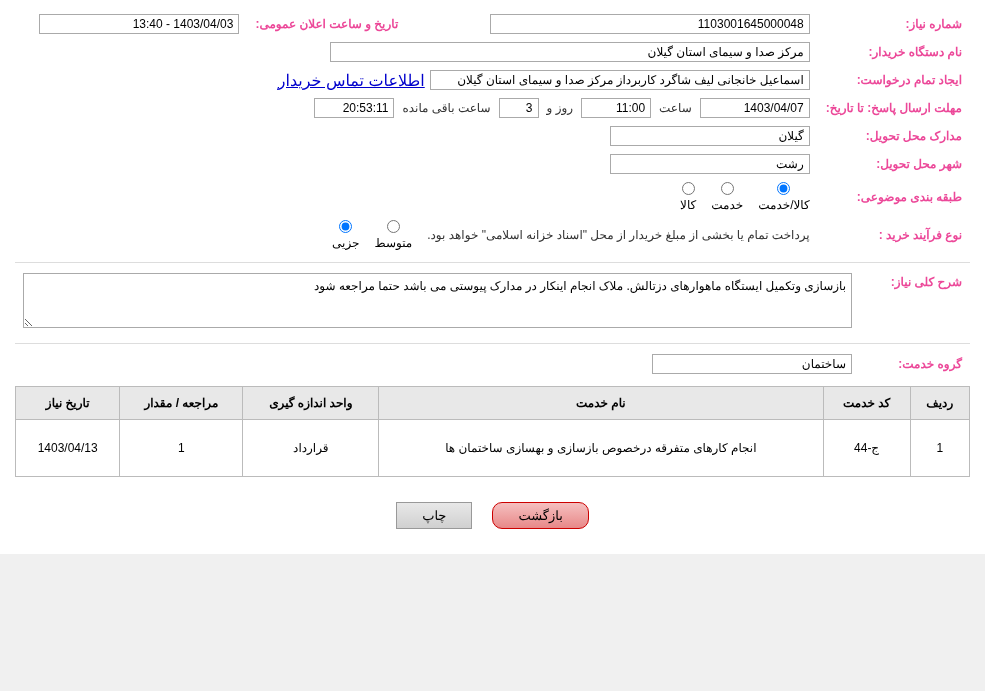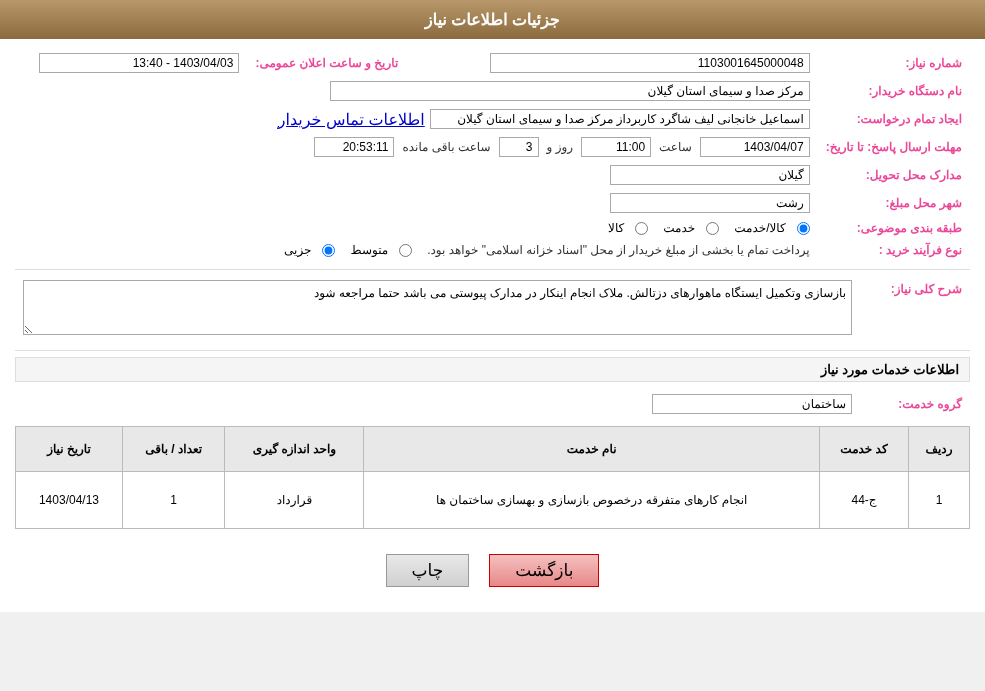--- a/index.html
+++ b/index.html
@@ -82,21 +82,22 @@
     }
     .radio-group {
       display: flex;
       gap: 15px;
       flex-direction: row;
       align-items: center;
     }
     .radio-label {
       display: flex;
       align-items: center;
-      gap: 11px;
+      gap: 3px;
+      flex-direction: column;
     }
     .note-text {
       font-size: 12px;
       color: #333;
     }
     .description-box {
       width: 100%;
       border: 1px solid #aaa;
       min-height: 55px;
       padding: 5px;
@@ -107,21 +108,21 @@
       background: #fff;
     }
     .services-table {
       width: 100%;
       border-collapse: collapse;
       margin-bottom: 10px;
     }
     .services-table th {
       background: #e8e8e8;
       border: 1px solid #bbb;
-      padding: 15px 8px;
+      padding: 9px 8px;
       text-align: center;
       font-size: 12px;
     }
     .services-table td {
       border: 1px solid #bbb;
       padding: 21px 8px;
       text-align: center;
       font-size: 12px;
     }
     .services-table tr:nth-child(even) td {
@@ -129,53 +130,51 @@
     }
     .buttons-row {
       display: flex;
       justify-content: center;
       gap: 20px;
       padding: 15px 0;
     }
     .btn {
       padding: 5px 25px;
       font-family: Tahoma, Arial, sans-serif;
-      font-size: 17px;
+      font-size: 13px;
       cursor: pointer;
       border: 1px solid #999;
     }
     .btn-print {
       background: linear-gradient(to bottom, #e8e8e8, #d0d0d0);
       color: #000;
     }
     .btn-back {
       background: linear-gradient(to bottom, #f5c0c0, #e88888);
       color: #000;
       border-color: #c00;
+      border-radius: 10px;
     }
     .main-content-area {
       position: relative;
     }
     .separator {
       border: none;
       border-top: 1px solid #ddd;
       margin: 6px 0;
     }
     .inline-label {
       font-size: 12px;
       color: #333;
     }
   </style>
 </head>
 <body>
 
 <div class="page-wrapper">
-  <div class="header-bar">
-    <span>جزئیات اطلاعات نیاز</span>
-  </div>
 
   <div class="content main-content-area">
 
     <table class="info-table">
       <tbody>
           <tr>
         <td class="label-cell">شماره نیاز:</td>
         <td class="value-cell">
           <input type="text" class="wide-input input-field" readonly="" value="1103001645000048" style="">
         </td>
@@ -214,21 +213,21 @@
           </div>
         </td>
       </tr>
       <tr>
         <td class="label-cell">مدارک محل تحویل:</td>
         <td class="value-cell" colspan="4">
           <input type="text" style="width: 200px;" class="input-field" readonly="" value="گیلان">
         </td>
       </tr>
       <tr>
-        <td class="label-cell">شهر محل مبلغ:</td>
+        <td class="label-cell">شهر محل تحویل:</td>
         <td class="value-cell" colspan="4">
           <input type="text" style="width: 200px;" class="input-field" readonly="" value="رشت">
         </td>
       </tr>
       <tr>
         <td class="label-cell">طبقه بندی موضوعی:</td>
         <td class="value-cell" colspan="4">
           <div class="radio-group">
             <label class="radio-label">
               <input type="radio" name="category" checked="" style="">
@@ -272,41 +271,40 @@
         <td class="label-cell" style="vertical-align:top; padding-top:6px;">شرح کلی نیاز:</td>
         <td class="value-cell">
           <textarea class="description-box" readonly="" style="">بازسازی وتکمیل ایستگاه ماهوارهای دزتالش. ملاک انجام اینکار در مدارک پیوستی می باشد حتما مراجعه شود</textarea>
         </td>
       </tr>
     </tbody>
       </table>
 
     <hr class="separator">
 
-    <div class="section-title">اطلاعات خدمات مورد نیاز</div>
 
     <table class="info-table">
       <tbody>
           <tr>
         <td class="label-cell">گروه خدمت:</td>
         <td class="value-cell">
           <input type="text" style="width: 200px;" class="input-field" readonly="" value="ساختمان">
         </td>
       </tr>
     </tbody>
       </table>
 
     <table class="services-table">
       <thead>
         <tr>
           <th>ردیف</th>
           <th>کد خدمت</th>
           <th>نام خدمت</th>
           <th>واحد اندازه گیری</th>
-          <th>تعداد / باقی</th>
+          <th>مراجعه / مقدار</th>
           <th>تاریخ نیاز</th>
         </tr>
       </thead>
       <tbody id="services-tbody">
       <tr>
       <td>1</td>
       <td>ج-44</td>
       <td style="text-align:center;">انجام کارهای متفرقه درخصوص بازسازی و بهسازی ساختمان ها</td>
       <td>قرارداد</td>
       <td>1</td>

